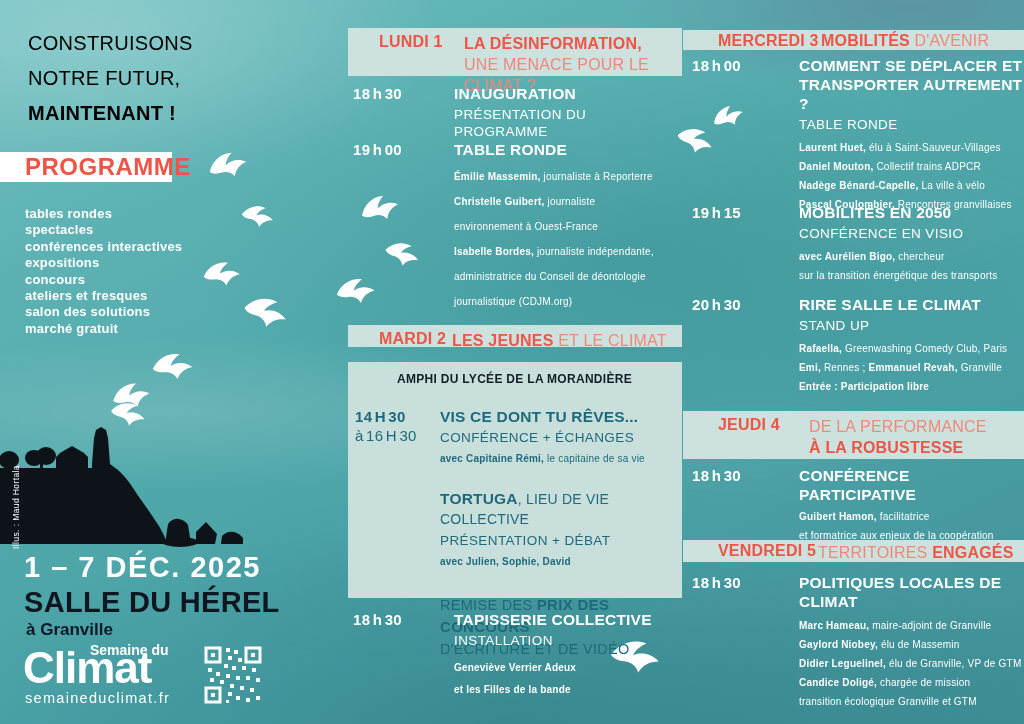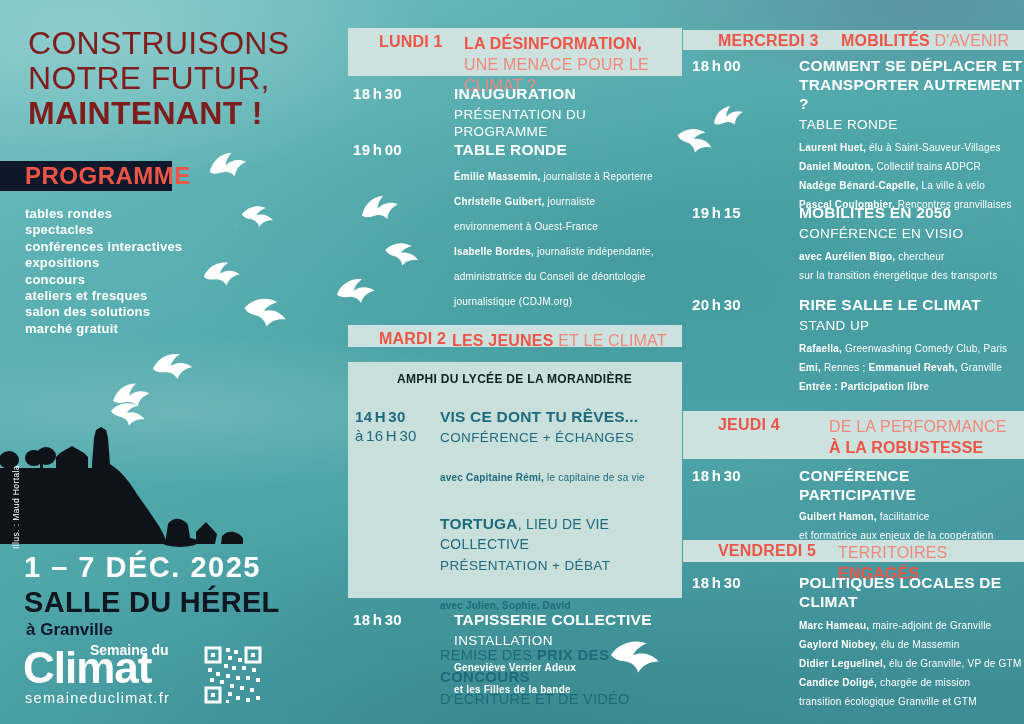--- a/index.html
+++ b/index.html
@@ -15,43 +15,43 @@
       linear-gradient(155deg,#74c2c3 0%,#5eb2b4 22%,#50a8aa 45%,#4aa1a6 65%,#47999f 82%,#3f8e96 100%);}
   .grain{position:absolute;inset:0;opacity:.18;
     background:
       radial-gradient(circle 3px at 23% 31%, rgba(255,255,255,.5), transparent 70%),
       radial-gradient(ellipse 260px 90px at 74% 62%, rgba(255,255,255,.18), transparent 70%),
       radial-gradient(ellipse 300px 120px at 38% 80%, rgba(16,80,88,.3), transparent 70%),
       radial-gradient(ellipse 220px 90px at 90% 30%, rgba(255,255,255,.15), transparent 70%);}
   
   .b{font-weight:bold;}
   
-  .headline{position:absolute;left:28px;top:26px;color:#7f1d1d;font-size:32px;line-height:35px;letter-spacing:.3px;}
+  .headline{position:absolute;left:28px;top:26px;color:#000000;font-size:20px;line-height:35px;letter-spacing:.3px;}
   .headline .hl-bold{font-weight:bold;}
-  .prog-band{position:absolute;left:0;top:161px;width:172px;height:30px;background:#0f172a;}
+  .prog-band{position:absolute;left:0;top:152px;width:172px;height:30px;background:#ffffff;}
   .prog-band span{position:absolute;left:25px;top:1px;color:#ee5546;font-weight:bold;font-size:24px;letter-spacing:.5px;}
   .cats{position:absolute;left:25px;top:206px;color:#fff;font-weight:bold;font-size:13px;line-height:16.4px;letter-spacing:.2px;}
   .cliff{position:absolute;left:0;top:424px;}
   .credit{position:absolute;left:11px;top:467px;height:82px;color:#fff;font-size:8.5px;letter-spacing:.4px;
           writing-mode:vertical-rl;transform:rotate(180deg);white-space:nowrap;}
   .dates{position:absolute;left:24px;top:551px;color:#fff;font-weight:bold;font-size:29px;letter-spacing:1.5px;}
   .venue{position:absolute;left:24px;top:586px;color:#0e1720;font-weight:bold;font-size:29px;letter-spacing:.3px;}
   .city{position:absolute;left:26px;top:620px;color:#0f172a;font-weight:bold;font-size:17px;}
   .logo-top{position:absolute;left:90px;top:642px;color:#fff;font-weight:bold;font-size:14px;}
   .logo-main{position:absolute;left:23px;top:647px;color:#fff;font-weight:bold;font-size:44px;letter-spacing:-1px;line-height:42px;}
   .logo-url{position:absolute;left:25px;top:690px;color:#fff;font-size:14.5px;letter-spacing:1.3px;}
   .qr{position:absolute;left:204px;top:646px;}
   
   .band{position:absolute;background:#cde1de;color:#ee5546;display:flex;align-items:flex-start;font-size:16px;box-sizing:border-box;}
   .band .day{font-weight:bold;flex:0 0 auto;letter-spacing:.2px;margin-left:26px;}
   .band .btitle div{letter-spacing:.2px;}
   .band .btitle span.b{font-weight:bold;}
   .band .btitle span:not(.b){color:#f0887b;}
   .band.mid{left:348px;width:334px;padding:5px 0 0 5px;}
-  .band.right{left:683px;width:341px;padding:2px 0 0 9px;gap:20px;}
+  .band.right{left:683px;width:341px;padding:2px 0 0 9px;}
   .band .btitle{line-height:21px;}
   .band.two{height:48px;}
   .band.one{height:22px;}
   
   .event{position:absolute;display:flex;color:#fff;box-sizing:border-box;gap:16px;}
   .event.mid{left:348px;width:334px;padding-left:5px;}
   .event.right{left:683px;width:341px;padding-left:9px;}
   .time{flex:0 0 auto;font-weight:bold;font-size:15px;letter-spacing:.3px;word-spacing:-2px;line-height:19px;}
   .event.mid .time{width:85px;}
   .event.right .time{width:91px;}
@@ -65,21 +65,21 @@
   .right .pline{line-height:19px;}
   
   .amphi{position:absolute;left:348px;top:362px;width:334px;height:236px;background:#c9dfdb;color:#1e6a7c;box-sizing:border-box;padding:10px 8px 0 7px;}
   .amphi .boxtitle{color:#131f26;font-weight:bold;font-size:12px;letter-spacing:.3px;text-align:center;}
   .amphi .row{display:flex;}
   .amphi .time{color:#1e6a7c;width:85px;}
   .amphi .time2{font-weight:normal;}
   .amphi .row1{margin-top:21px;}
   .amphi .row2{margin-top:22px;padding-left:85px;}
   .amphi .row3{margin-top:24px;padding-left:85px;}
-  .amphi .pline{line-height:28px;margin-top:18px;}
+  .amphi .pline{line-height:16px;margin-top:5px;}
   .etitle2{font-size:14.5px;line-height:22px;letter-spacing:.3px;}
   .etitle2 span.b{font-weight:bold;font-size:15px;}
   
   .bird{position:absolute;fill:#fff;}
 </style>
 </head>
 <body>
 
 <div class="poster">
   <div class="bg"></div>

